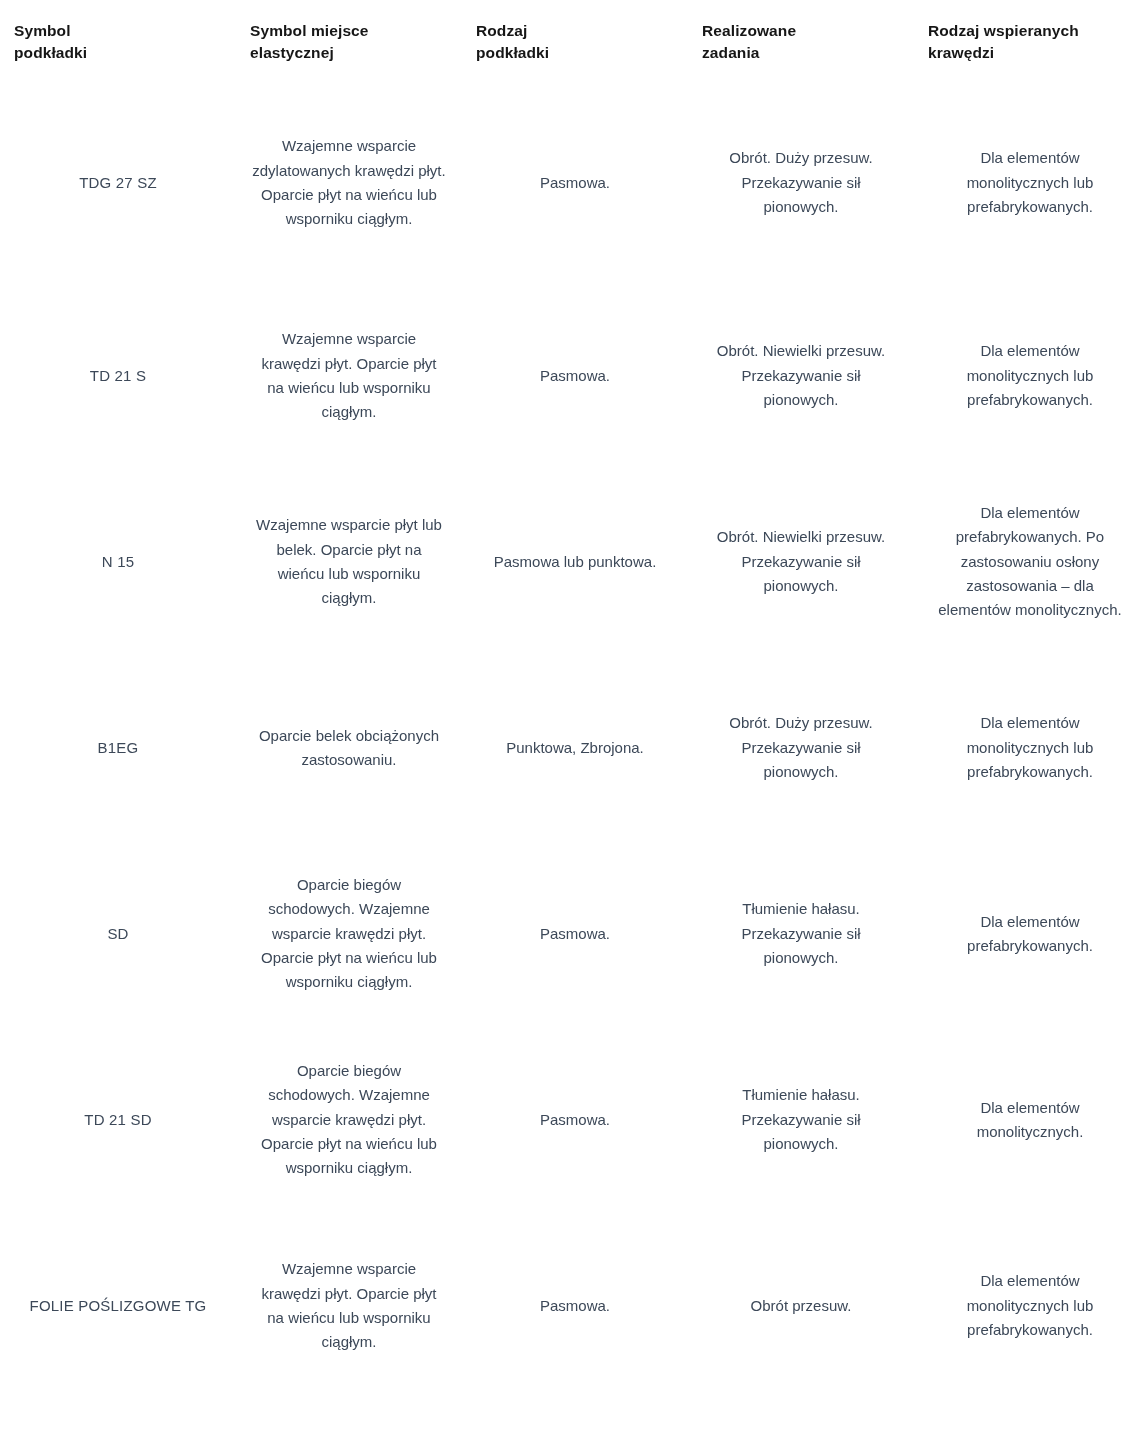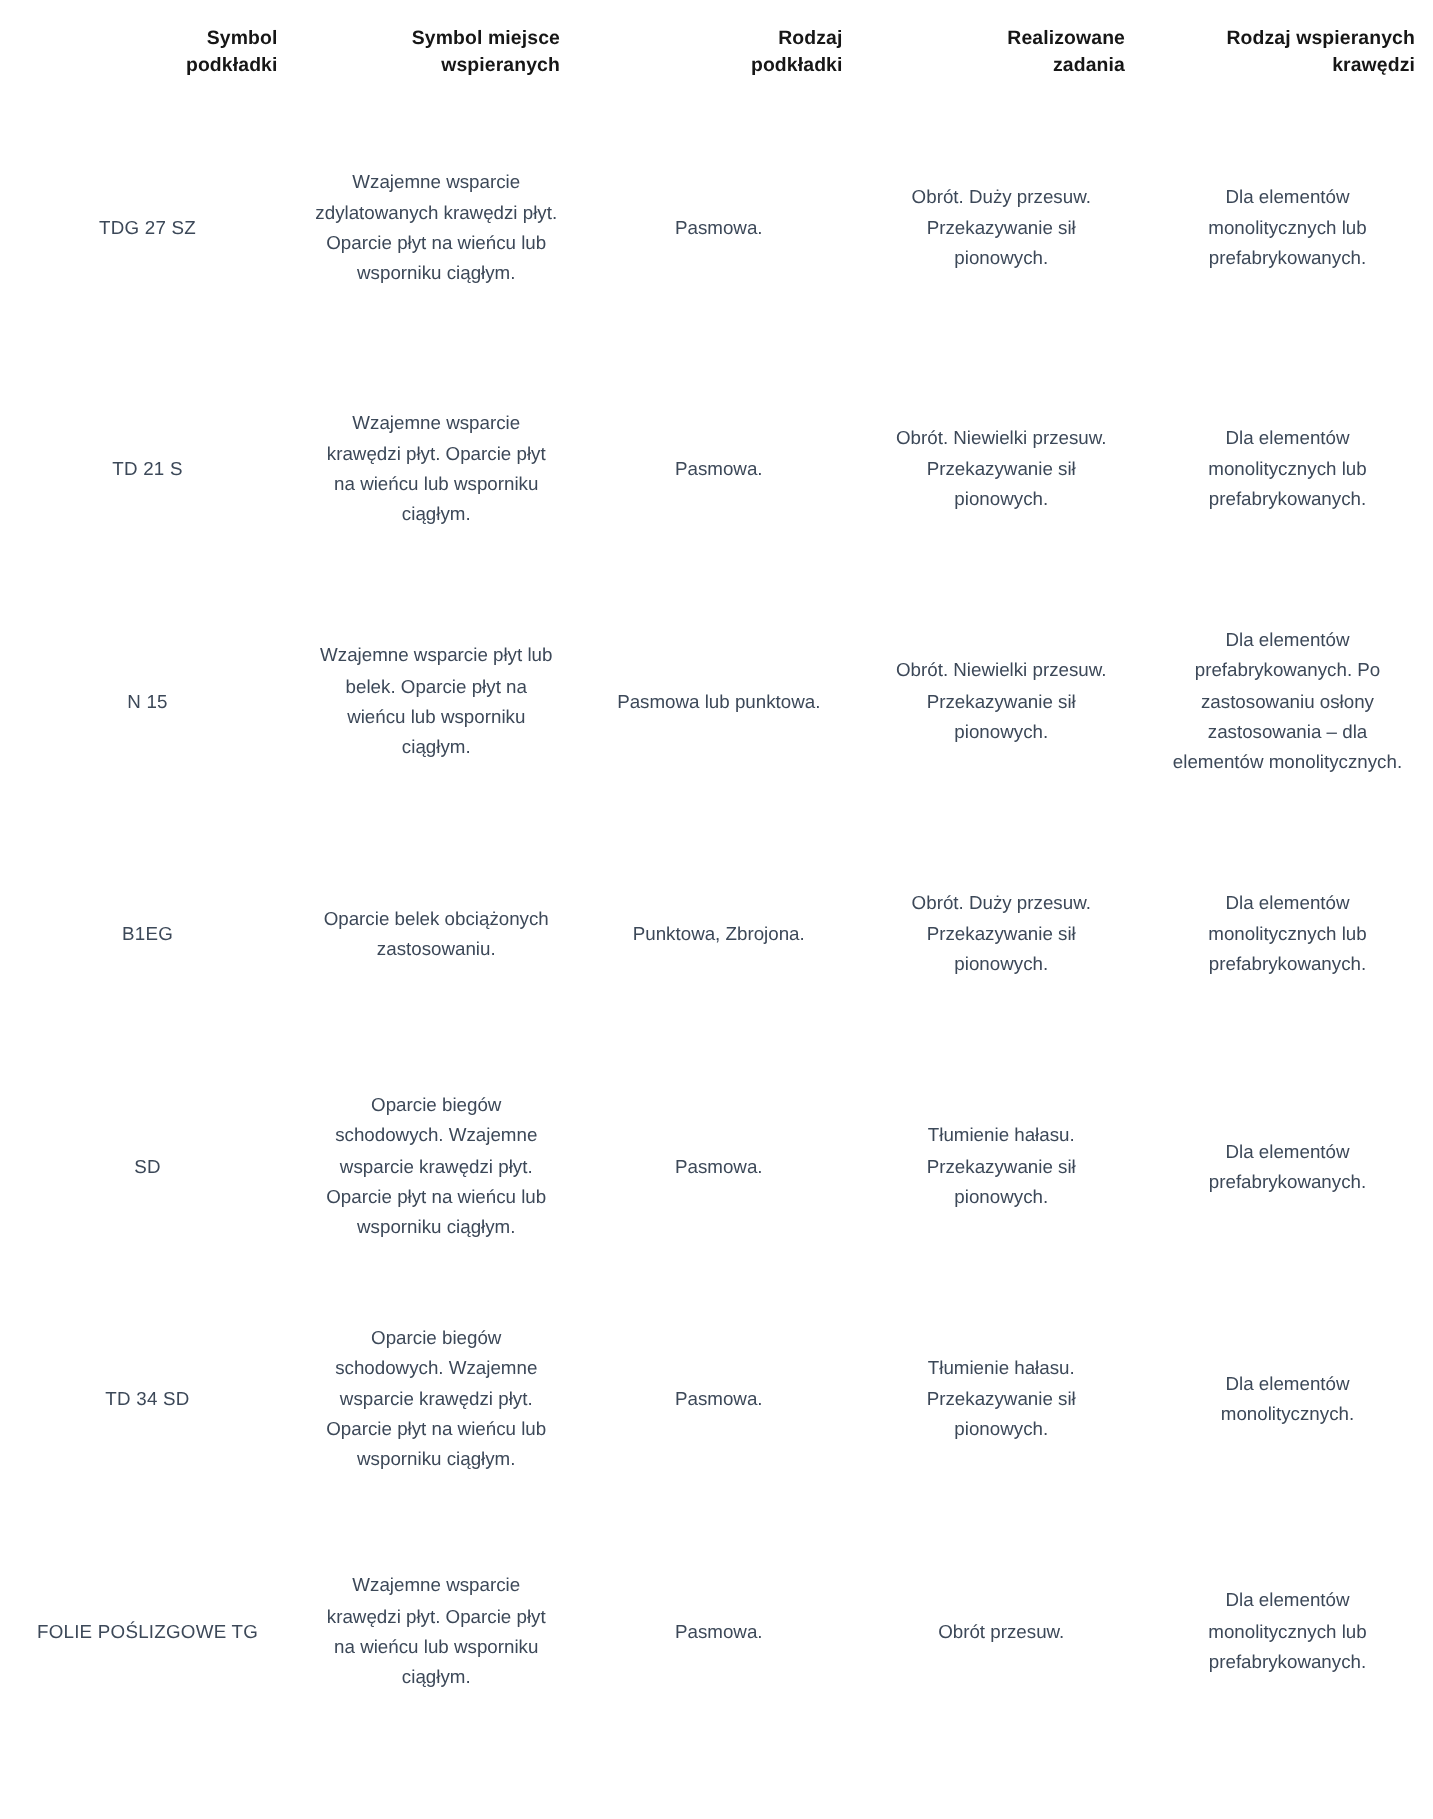--- a/index.html
+++ b/index.html
@@ -32,21 +32,21 @@
   table.spec-table col.c0 { width: 236px; }
   table.spec-table col.c1 { width: 226px; }
   table.spec-table col.c2 { width: 226px; }
   table.spec-table col.c3 { width: 226px; }
   table.spec-table col.c4 { width: 232px; }
 
   thead th {
     font-size: 15.5px;
     font-weight: bold;
     color: #161616;
-    text-align: right;
+    text-align: left;
     line-height: 1.45;
     padding: 20px 14px 18px 14px;
     vertical-align: middle;
     letter-spacing: 0.1px;
   }
 
   tbody td {
     font-size: 15px;
     font-weight: normal;
     color: #3c4858;
@@ -86,21 +86,21 @@
         <col class="c4">
     </colgroup>
     <thead>
       <tr>
         <th>
           <span>Symbol</span><br>
           <span>podkładki</span>
         </th>
         <th>
           <span>Symbol miejsce</span><br>
-          <span>wspieranych</span>
+          <span>elastycznej</span>
         </th>
         <th>
           <span>Rodzaj</span><br>
           <span>podkładki</span>
         </th>
         <th>
           <span>Realizowane</span><br>
           <span>zadania</span>
         </th>
         <th>
@@ -139,21 +139,21 @@
         <td>Dla elementów monolitycznych lub prefabrykowanych.</td>
       </tr>
       <tr>
         <td class="symbol-cell">SD</td>
         <td>Oparcie biegów schodowych. Wzajemne wsparcie krawędzi płyt. Oparcie płyt na wieńcu lub wsporniku ciągłym.</td>
         <td>Pasmowa.</td>
         <td>Tłumienie hałasu. Przekazywanie sił pionowych.</td>
         <td>Dla elementów prefabrykowanych.</td>
       </tr>
       <tr>
-        <td class="symbol-cell">TD 34 SD</td>
+        <td class="symbol-cell">TD 21 SD</td>
         <td>Oparcie biegów schodowych. Wzajemne wsparcie krawędzi płyt. Oparcie płyt na wieńcu lub wsporniku ciągłym.</td>
         <td>Pasmowa.</td>
         <td>Tłumienie hałasu. Przekazywanie sił pionowych.</td>
         <td>Dla elementów monolitycznych.</td>
       </tr>
       <tr>
         <td class="symbol-cell">FOLIE POŚLIZGOWE TG</td>
         <td>Wzajemne wsparcie krawędzi płyt. Oparcie płyt na wieńcu lub wsporniku ciągłym.</td>
         <td>Pasmowa.</td>
         <td>Obrót przesuw.</td>

